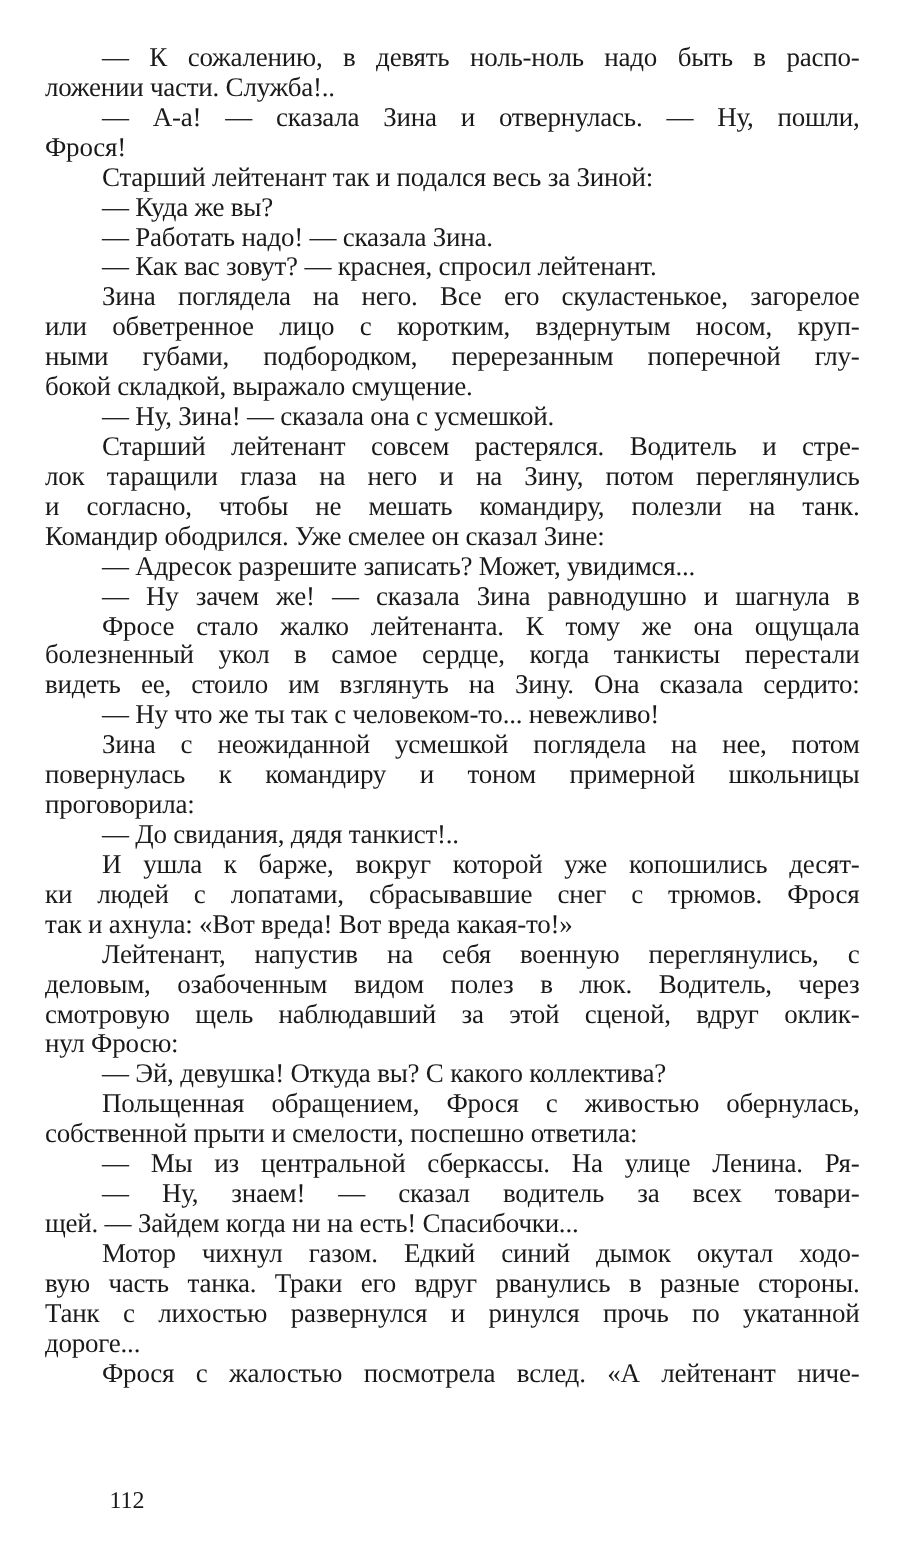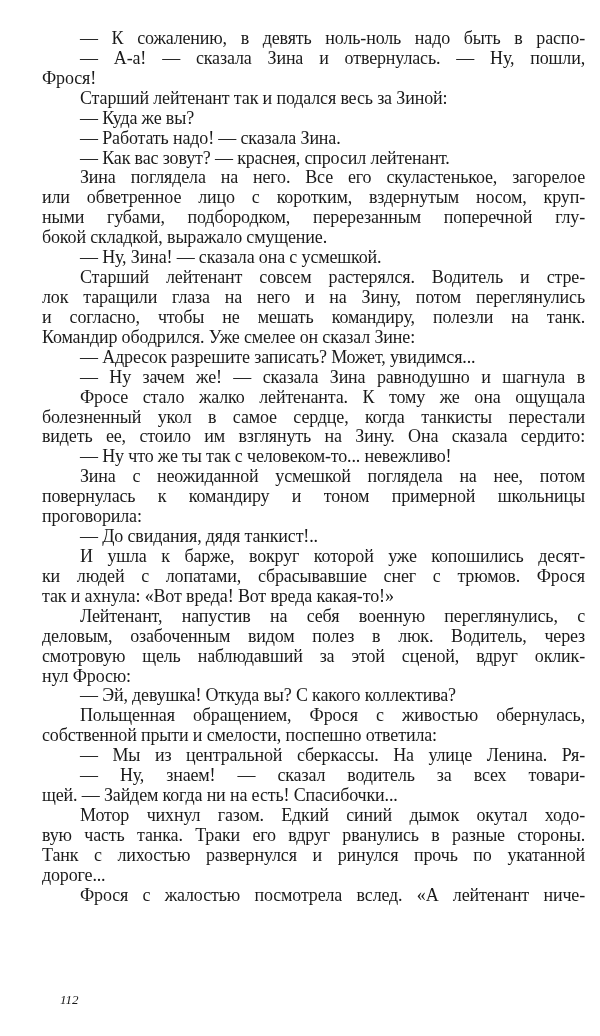--- a/index.html
+++ b/index.html
@@ -1,52 +1,52 @@
 <!DOCTYPE html>
 <html><head>
 <meta charset="utf-8">
 <style>
   html, body { margin: 0; padding: 0; background: #ffffff; }
   body { width: 600px; height: 1036px; overflow: hidden; position: relative; }
   .page {
     position: absolute;
-    left: 42px;
+    left: 30px;
     top: 29px;
     width: 543px;
     font-family: "Liberation Serif", "DejaVu Serif", serif;
     font-size: 18px;
     line-height: 19.93px;
     color: #1a1a1a;
     letter-spacing: -0.15px;
   }
   .line {
     display: block;
     text-align: justify;
     text-align-last: justify;
     white-space: nowrap;
     height: 19.93px;
     overflow: visible;
   }
   .line.last { text-align-last: left; }
   .line.ind { padding-left: 38px; }
   .page-number {
     position: absolute;
-    left: 60px;
+    left: 73px;
     top: 992px;
     font-family: "Liberation Serif", "DejaVu Serif", serif;
-    font-size: 13px;
+    font-size: 16px;
     color: #1a1a1a;
-    font-style: italic;
   }
 </style>
 </head>
 <body>
 
 <div class="page" id="page-text">
     <span class="line ind">— К сожалению, в девять ноль-ноль надо быть в распо-</span>
+    <span class="line last">ложении части. Служба!..</span>
     <span class="line ind">— А-а! — сказала Зина и отвернулась. — Ну, пошли,</span>
     <span class="line last">Фрося!</span>
     <span class="line ind last">Старший лейтенант так и подался весь за Зиной:</span>
     <span class="line ind last">— Куда же вы?</span>
     <span class="line ind last">— Работать надо! — сказала Зина.</span>
     <span class="line ind last">— Как вас зовут? — краснея, спросил лейтенант.</span>
     <span class="line ind">Зина поглядела на него. Все его скуластенькое, загорелое</span>
     <span class="line">или обветренное лицо с коротким, вздернутым носом, круп-</span>
     <span class="line">ными губами, подбородком, перерезанным поперечной глу-</span>
     <span class="line last">бокой складкой, выражало смущение.</span>

